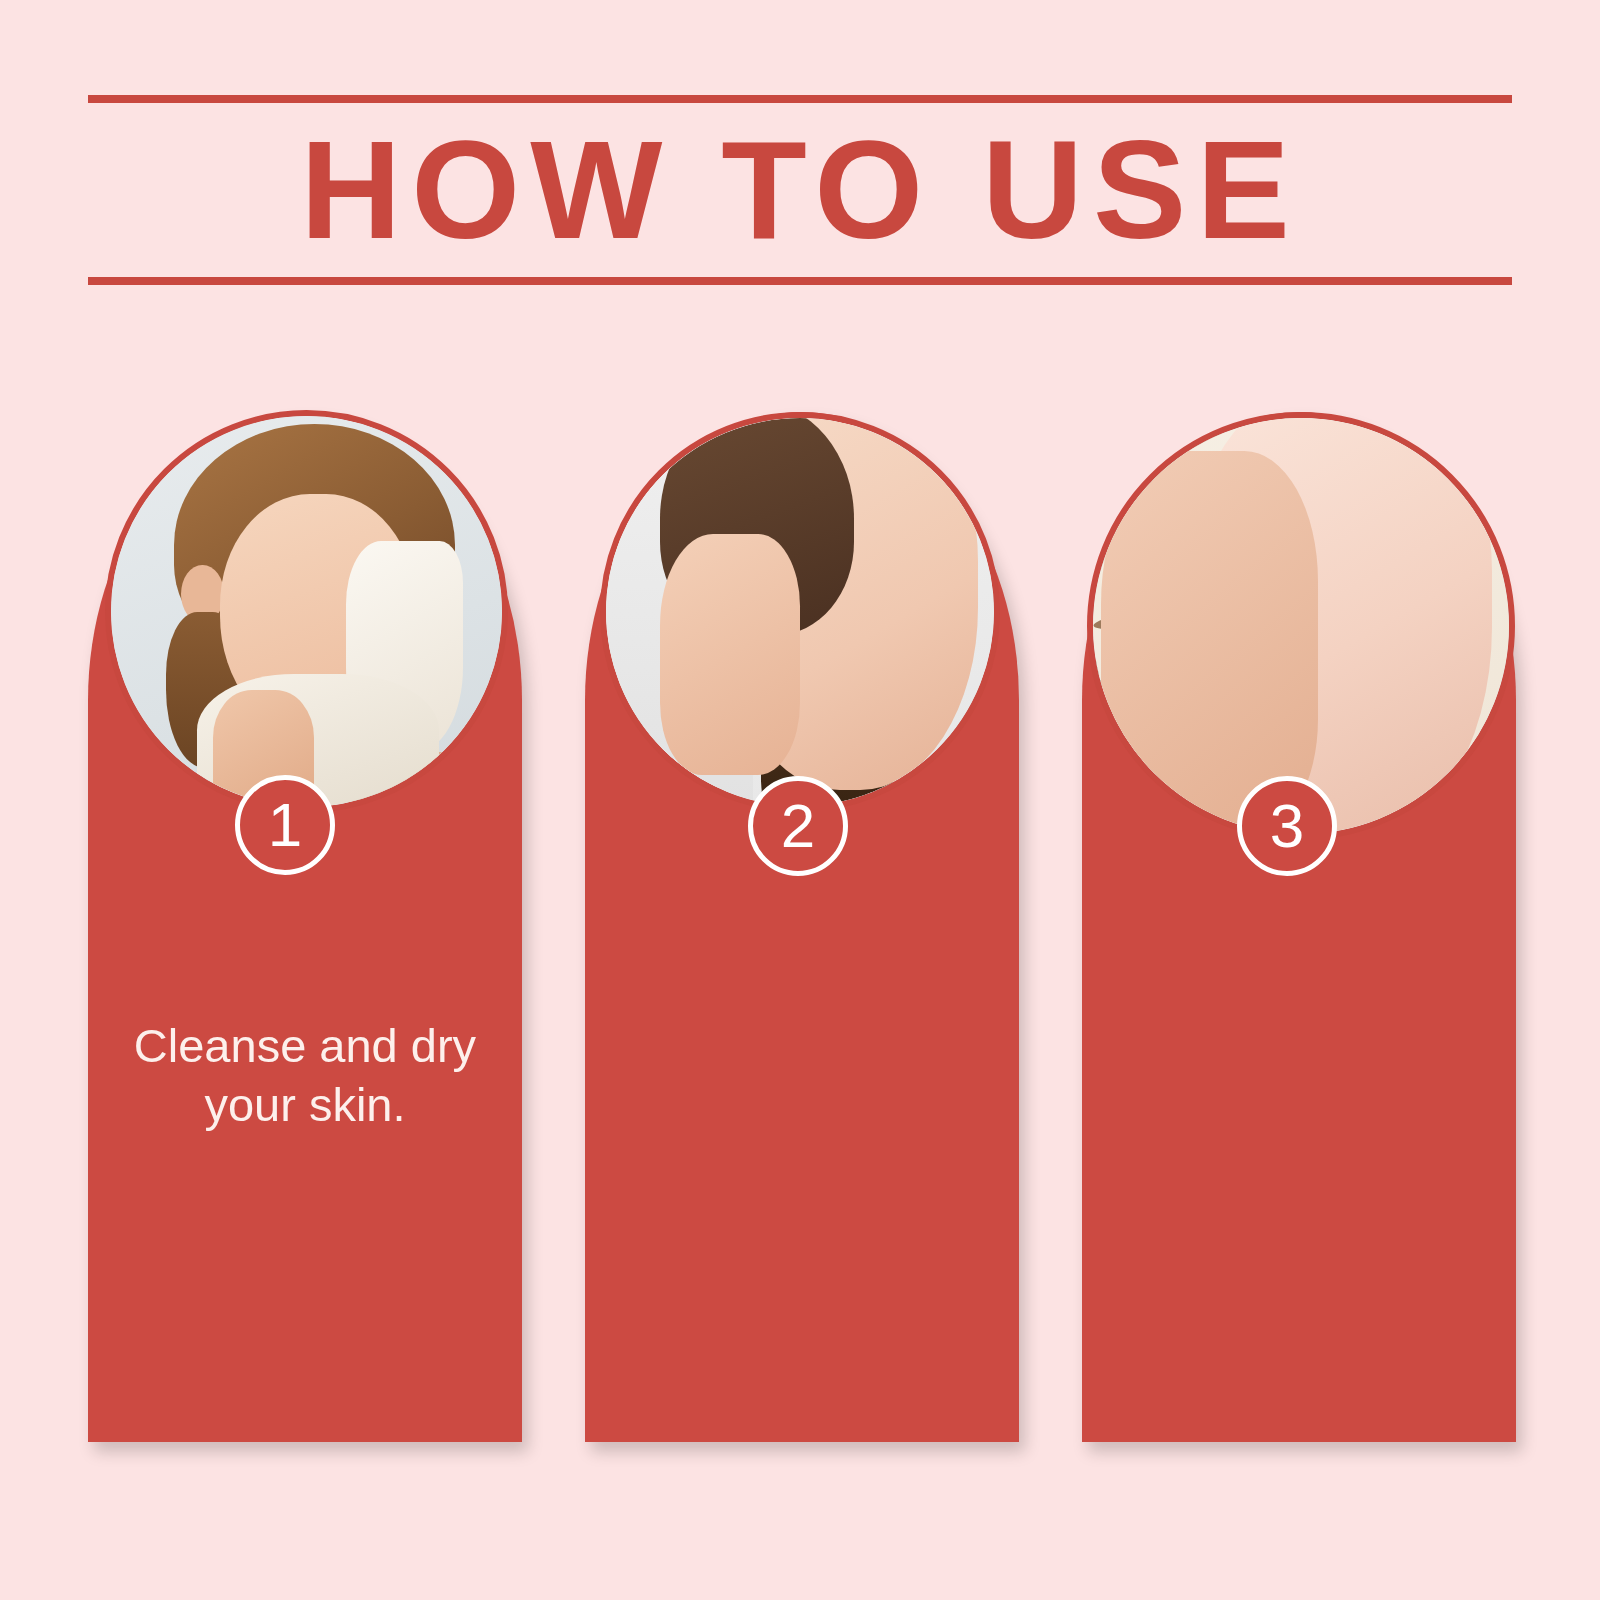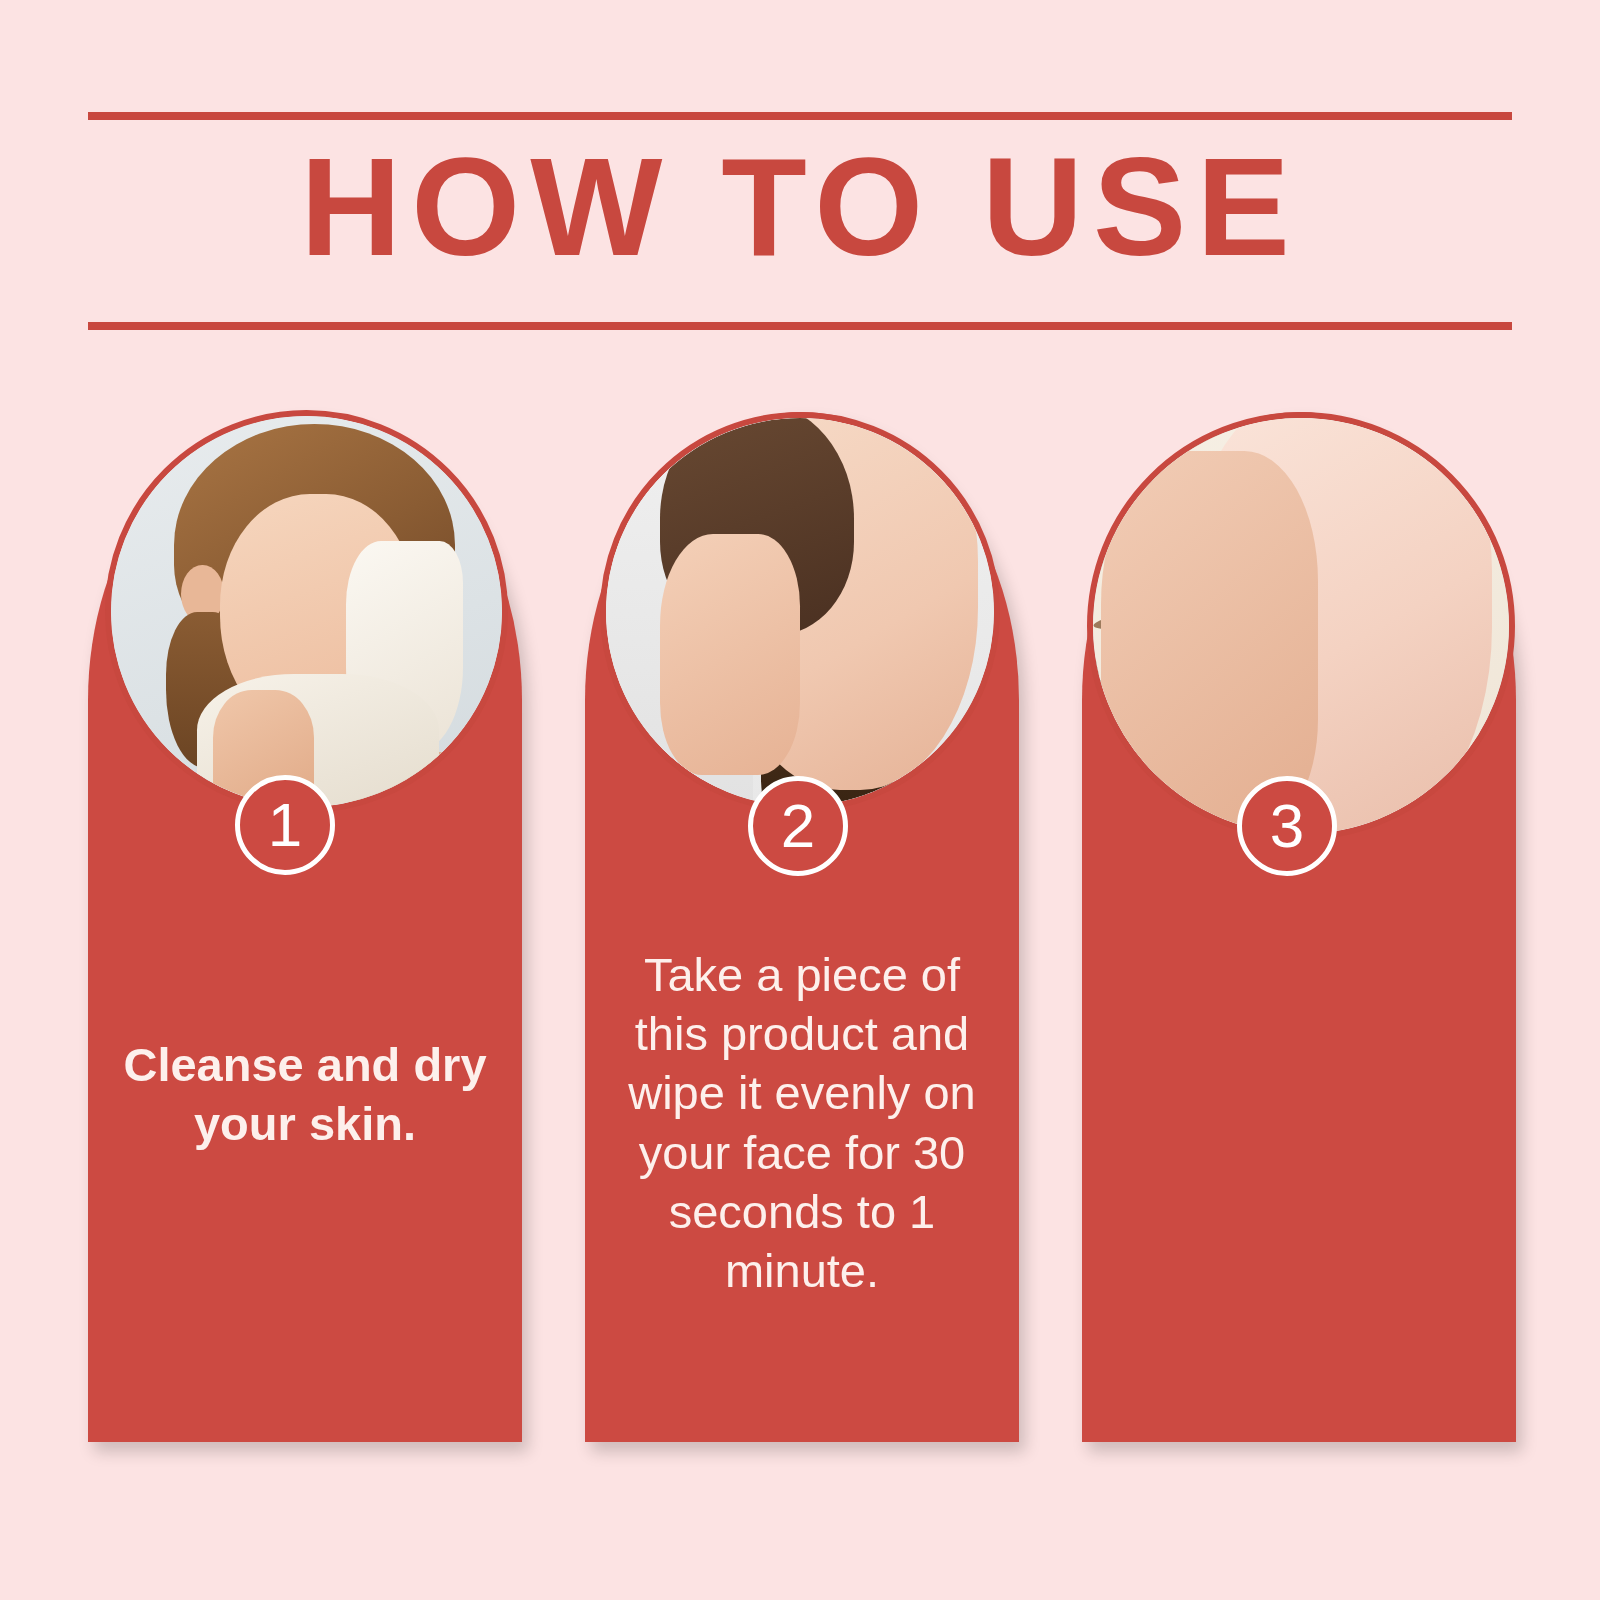--- a/index.html
+++ b/index.html
@@ -13,23 +13,23 @@
     background: #FCE3E3;
     font-family: "Liberation Sans", sans-serif;
     overflow: hidden;
     position: relative;
   }
 
   
   #header {
     position: absolute;
     left: 88px;
-    top: 112px;
+    top: 95px;
     width: 1424px;
-    height: 218px;
+    height: 190px;
   }
   .rule {
     position: absolute;
     left: 0;
     width: 100%;
     height: 8px;
     background: #C8483F;
   }
   .rule.top { top: 0; }
   .rule.bottom { bottom: 0; }
@@ -131,21 +131,21 @@
   #card-3 { left: 1082px; width: 434px; }
 
   #photo-1 { left: 17px; top: 20px; width: 403px; height: 403px; }
   #photo-2 { left: 15px; top: 22px; width: 400px; height: 400px; }
   #photo-3 { left: 5px;  top: 22px; width: 428px; height: 428px; }
 
   #badge-1 { left: 147px; top: 385px; }
   #badge-2 { left: 163px; top: 386px; }
   #badge-3 { left: 155px; top: 386px; }
 
-  #caption-1 { top: 645px; font-weight: bold; }
+  #caption-1 { top: 626px; }
   #caption-2 { top: 555px; }
   #caption-3 { top: 655px; }
 
   
   .bg-grey  { position:absolute; inset:0; background:linear-gradient(160deg,#E8ECEE 0%,#DCE2E5 60%,#D3DADE 100%); }
   .bg-cream { position:absolute; inset:0; background:linear-gradient(160deg,#F6EFE4 0%,#EFE5D6 100%); }
   .bg-white { position:absolute; inset:0; background:linear-gradient(160deg,#F2F2F2 0%,#E6E6E6 100%); }
 
   .skin { position:absolute; background:#EFC3A6; }
   .hair { position:absolute; background:#8A5C33; }
@@ -255,21 +255,20 @@
           <div id="s2-f1"></div>
           <div id="s2-f2"></div>
           <div id="s2-f3"></div>
           <div id="s2-pad"></div>
         </div>
       </div>
     </div>
 
     <div class="badge" id="badge-2">2</div>
 
-    <div class="caption" id="caption-2">Take a piece of this product and wipe it evenly on your face for 30 seconds to 1 minute.</div>
   </div>
 
   <div class="card" id="card-3">
     <div class="card-body"></div>
 
     <div class="photo-circle" id="photo-3">
       <div class="photo-inner">
         <div class="scene">
           <div class="bg-cream"></div>
           <div class="skin" id="s3-face"></div>

